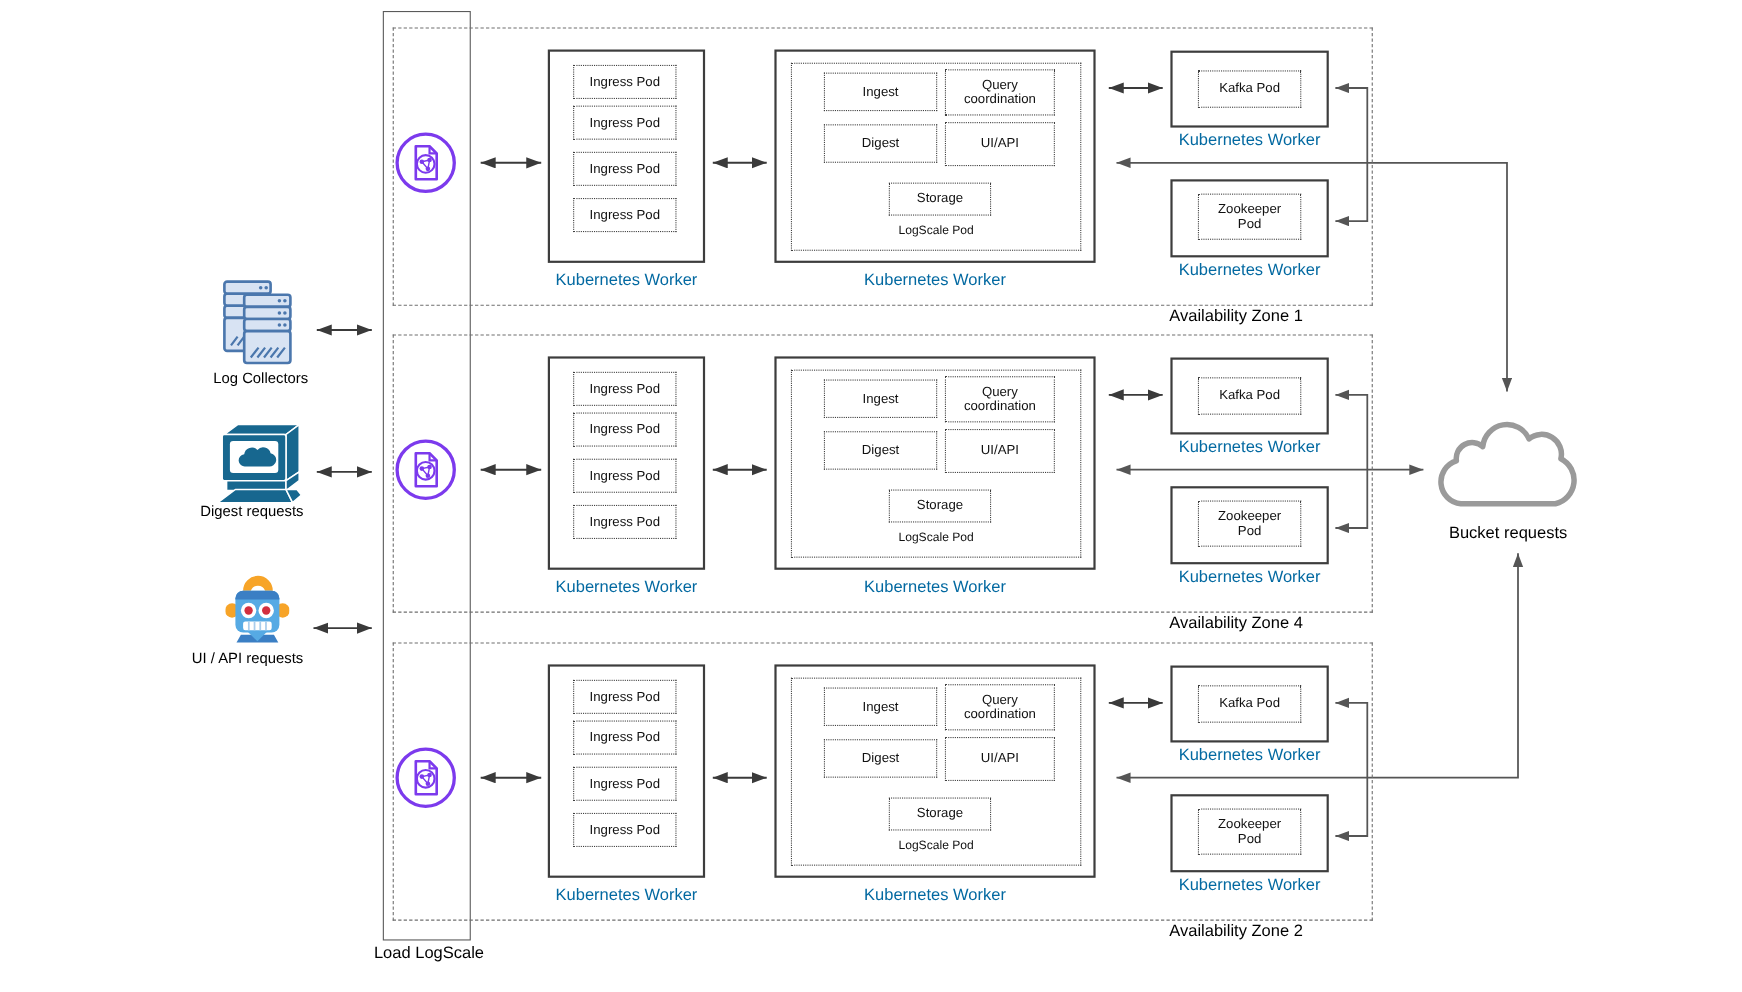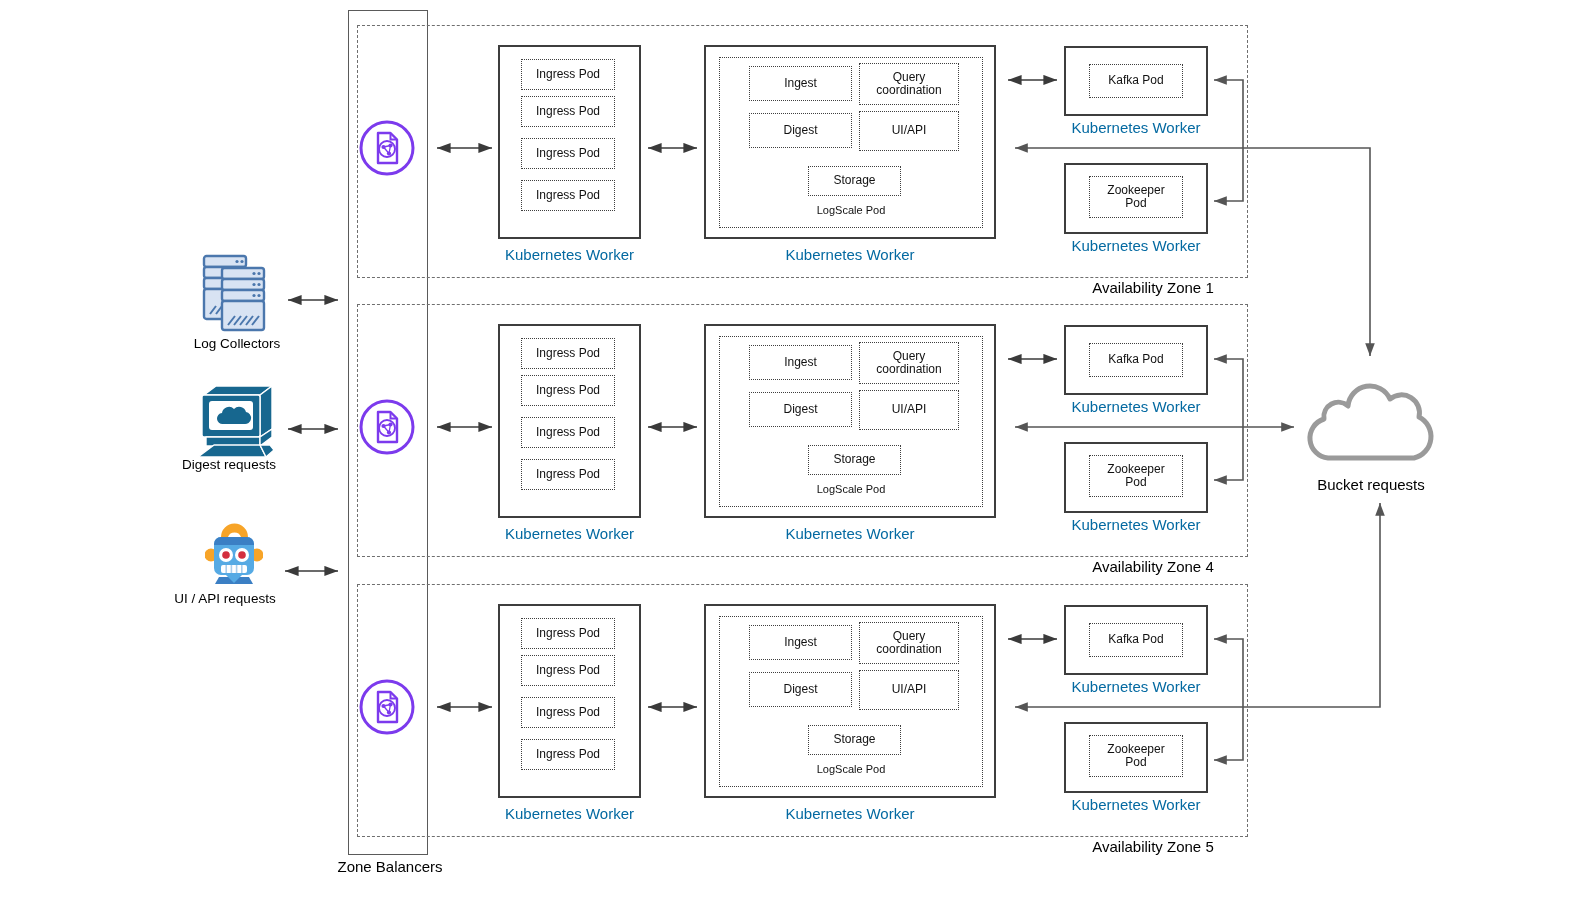--- a/index.html
+++ b/index.html
@@ -1,21 +1,21 @@
 <!DOCTYPE html>
 <html><head>
 <meta charset="utf-8">
 <style>
   html,body{margin:0;padding:0;background:#fff;font-family:"Liberation Sans", sans-serif;}
   #canvas{position:relative;width:1584px;height:902px;background:#fff;overflow:hidden;}
   .abs{position:absolute;}
   svg{display:block;}
   
   .zone{position:absolute;left:357px;width:889px;height:251px;border:1.4px dashed #6f6f6f;}
-  .zlbl{position:absolute;left:705px;top:253px;width:180px;text-align:center;
+  .zlbl{position:absolute;left:705px;top:253px;width:180px;
         font-size:15px;color:#000;white-space:nowrap;}
   
   .worker{position:absolute;border:2px solid #3d3d3d;background:#fff;box-sizing:border-box;}
   .wl{position:absolute;text-align:center;font-size:15px;color:#0369a1;white-space:nowrap;}
   
   .pod{position:absolute;border:1.5px dotted #3f3f3f;background:#fff;box-sizing:border-box;
        display:flex;align-items:center;justify-content:center;text-align:center;
        font-size:12px;line-height:1.12;color:#111;}
   .podbox{position:absolute;border:1.5px dotted #3f3f3f;background:#fff;box-sizing:border-box;}
   .podlbl{position:absolute;text-align:center;font-size:11px;color:#111;}
@@ -158,21 +158,21 @@
     <circle cx="29" cy="29" r="26" fill="#fff" stroke="#7c3aed" stroke-width="3"></circle>
     <path d="M20,14 h12.5 l6.5,6.5 V44 H20 Z" fill="#fff" stroke="#7c3aed" stroke-width="2.4" stroke-linejoin="round"></path>
     <path d="M32.5,14 v6.5 H39" fill="none" stroke="#7c3aed" stroke-width="2"></path>
     <circle cx="29" cy="30" r="8" fill="none" stroke="#7c3aed" stroke-width="1.9"></circle>
     <path d="M25.5,28 L32.5,26.5 M25.5,28 L31,34.5 M32.5,26.5 L31,34.5" stroke="#7c3aed" stroke-width="1.3" fill="none"></path>
     <circle cx="25.5" cy="28" r="2.1" fill="#7c3aed"></circle>
     <circle cx="32.5" cy="26.5" r="2.1" fill="#7c3aed"></circle>
     <circle cx="31" cy="34.5" r="2.1" fill="#7c3aed"></circle>
   </svg>
 
-  <div class="actlbl" style="left:308px;top:858px;width:164px;font-size:15px">Zone Balancers</div>
+  <div class="actlbl" style="left:308px;top:858px;width:164px;font-size:15px">Load LogScale</div>
 
   <div class="zone" style="top:25px">
     <div class="worker" style="left:140px;top:19px;width:143px;height:194px"></div>
     <div class="pod" style="left:163px;top:33px;width:94px;height:31px">Ingress Pod</div>
     <div class="pod" style="left:163px;top:70px;width:94px;height:31px">Ingress Pod</div>
     <div class="pod" style="left:163px;top:112px;width:94px;height:31px">Ingress Pod</div>
     <div class="pod" style="left:163px;top:154px;width:94px;height:31px">Ingress Pod</div>
     <div class="wl" style="left:140px;top:220px;width:143px">Kubernetes Worker</div>
 
     <div class="worker" style="left:346px;top:19px;width:292px;height:194px"></div>
@@ -250,21 +250,21 @@
     <div class="worker" style="left:706px;top:20px;width:144px;height:70px"></div>
     <div class="pod" style="left:731px;top:38px;width:94px;height:34px">Kafka Pod</div>
     <div class="wl" style="left:706px;top:93px;width:144px">Kubernetes Worker</div>
 
     <div class="worker" style="left:706px;top:137px;width:144px;height:71px"></div>
     <div class="pod" style="left:731px;top:150px;width:94px;height:42px">
         <span class="zkspan">Zookeeper Pod</span>
       </div>
     <div class="wl" style="left:706px;top:211px;width:144px">Kubernetes Worker</div>
 
-    <div class="zlbl">Availability Zone 5</div>
+    <div class="zlbl">Availability Zone 2</div>
   </div>
 
   <svg class="abs" style="left:1296px;top:370px" width="150" height="104" viewBox="0 0 150 104">
     <path d="M32,88 A20,20 0 0 1 28,49 A14.5,14.5 0 0 1 52,36 A22,22 0 0 1 94,29 A18,18 0 0 1 123,47 A22,22 0 0 1 118,88 Z" fill="#fff" stroke="#9a9a9a" stroke-width="5" stroke-linejoin="round" stroke-linecap="round"></path>
   </svg>
   <div class="actlbl" style="left:1291px;top:476px;width:160px;font-size:15px">Bucket requests</div>
 
 </div>
 
 </body></html>

